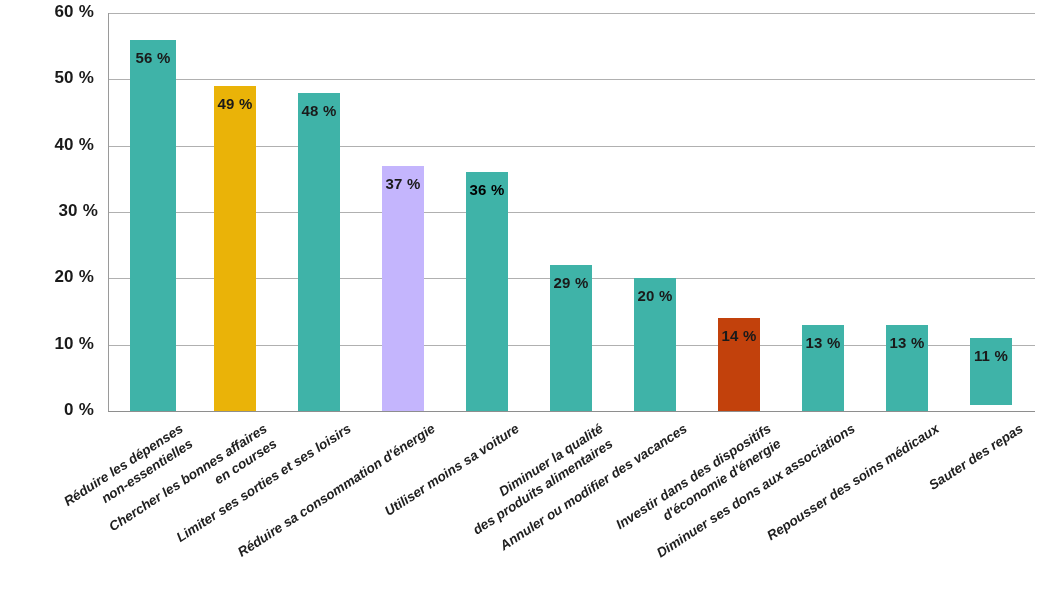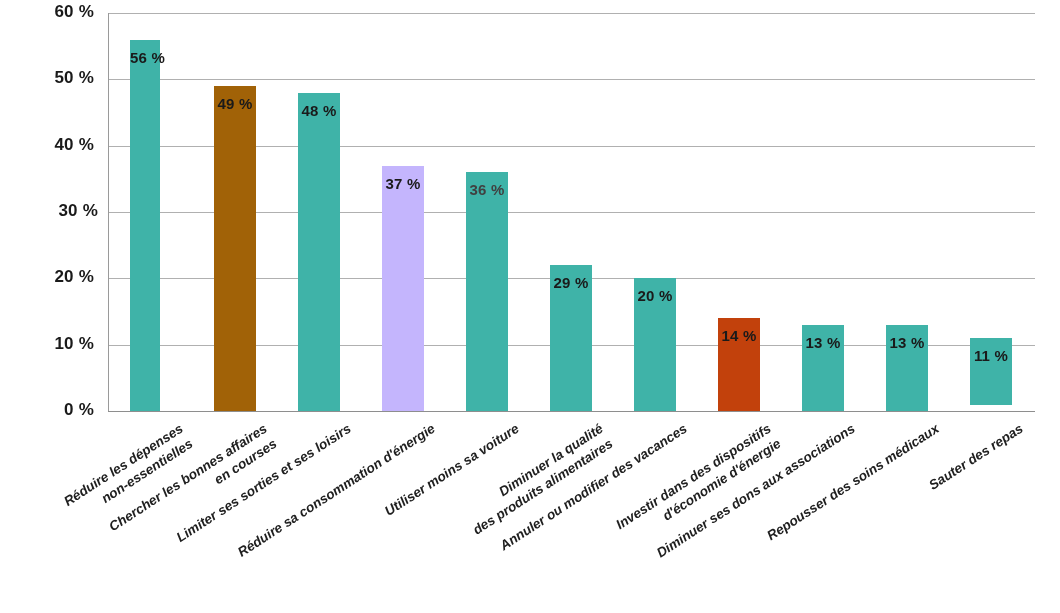--- a/index.html
+++ b/index.html
@@ -119,34 +119,34 @@
       <div class="y-tick-label" style="left: 0px; width: 94px; top: 2px;">60 %</div>
       <div class="y-tick-label" style="left: 0px; width: 94px; top: 68.3333px;">50 %</div>
       <div class="y-tick-label" style="left: 0px; width: 94px; top: 134.667px;">40 %</div>
       <div class="y-tick-label" style="left: 4px; width: 94px; top: 201px;">30 %</div>
       <div class="y-tick-label" style="left: 0px; width: 94px; top: 267.333px;">20 %</div>
       <div class="y-tick-label" style="left: 0px; width: 94px; top: 333.667px;">10 %</div>
       <div class="y-tick-label" style="left: 0px; width: 94px; top: 400px;">0 %</div>
     </div>
 
   <div class="plot-area" id="bars-layer">
-      <div class="bar" style="left: 22px; top: 26.5333px; width: 30px; height: 371.467px; background: rgb(63, 179, 168);">
+      <div class="bar" style="left: 22px; top: 26.5333px; width: 46px; height: 371.467px; background: rgb(63, 179, 168);">
         <span class="bar-value" style="color: rgb(26, 26, 26);">56 %</span>
       </div>
-      <div class="bar" style="left: 106px; top: 72.9667px; width: 42px; height: 325.033px; background: #a16207;">
+      <div class="bar" style="left: 106px; top: 72.9667px; width: 42px; height: 325.033px; background: #eab308;">
         <span class="bar-value" style="color: rgb(26, 26, 26);">49 %</span>
       </div>
       <div class="bar" style="left: 190px; top: 79.6px; width: 42px; height: 318.4px; background: rgb(63, 179, 168);">
         <span class="bar-value" style="color: rgb(26, 26, 26);">48 %</span>
       </div>
       <div class="bar" style="left: 274px; top: 152.567px; width: 42px; height: 245.433px; background: #c4b5fd;">
         <span class="bar-value" style="color: rgb(26, 26, 26);">37 %</span>
       </div>
       <div class="bar" style="left: 358px; top: 159.2px; width: 42px; height: 238.8px; background: rgb(63, 179, 168);">
-        <span class="bar-value" style="color: #404040;">36 %</span>
+        <span class="bar-value" style="color: #000000;">36 %</span>
       </div>
       <div class="bar" style="left: 442px; top: 252.067px; width: 42px; height: 145.933px; background: rgb(63, 179, 168);">
         <span class="bar-value" style="color: rgb(26, 26, 26);">29 %</span>
       </div>
       <div class="bar" style="left: 526px; top: 265.333px; width: 42px; height: 132.667px; background: rgb(63, 179, 168);">
         <span class="bar-value" style="color: rgb(26, 26, 26);">20 %</span>
       </div>
       <div class="bar" style="left: 610px; top: 305.133px; width: 42px; height: 92.8667px; background: #c2410c;">
         <span class="bar-value" style="color: rgb(26, 26, 26);">14 %</span>
       </div>

